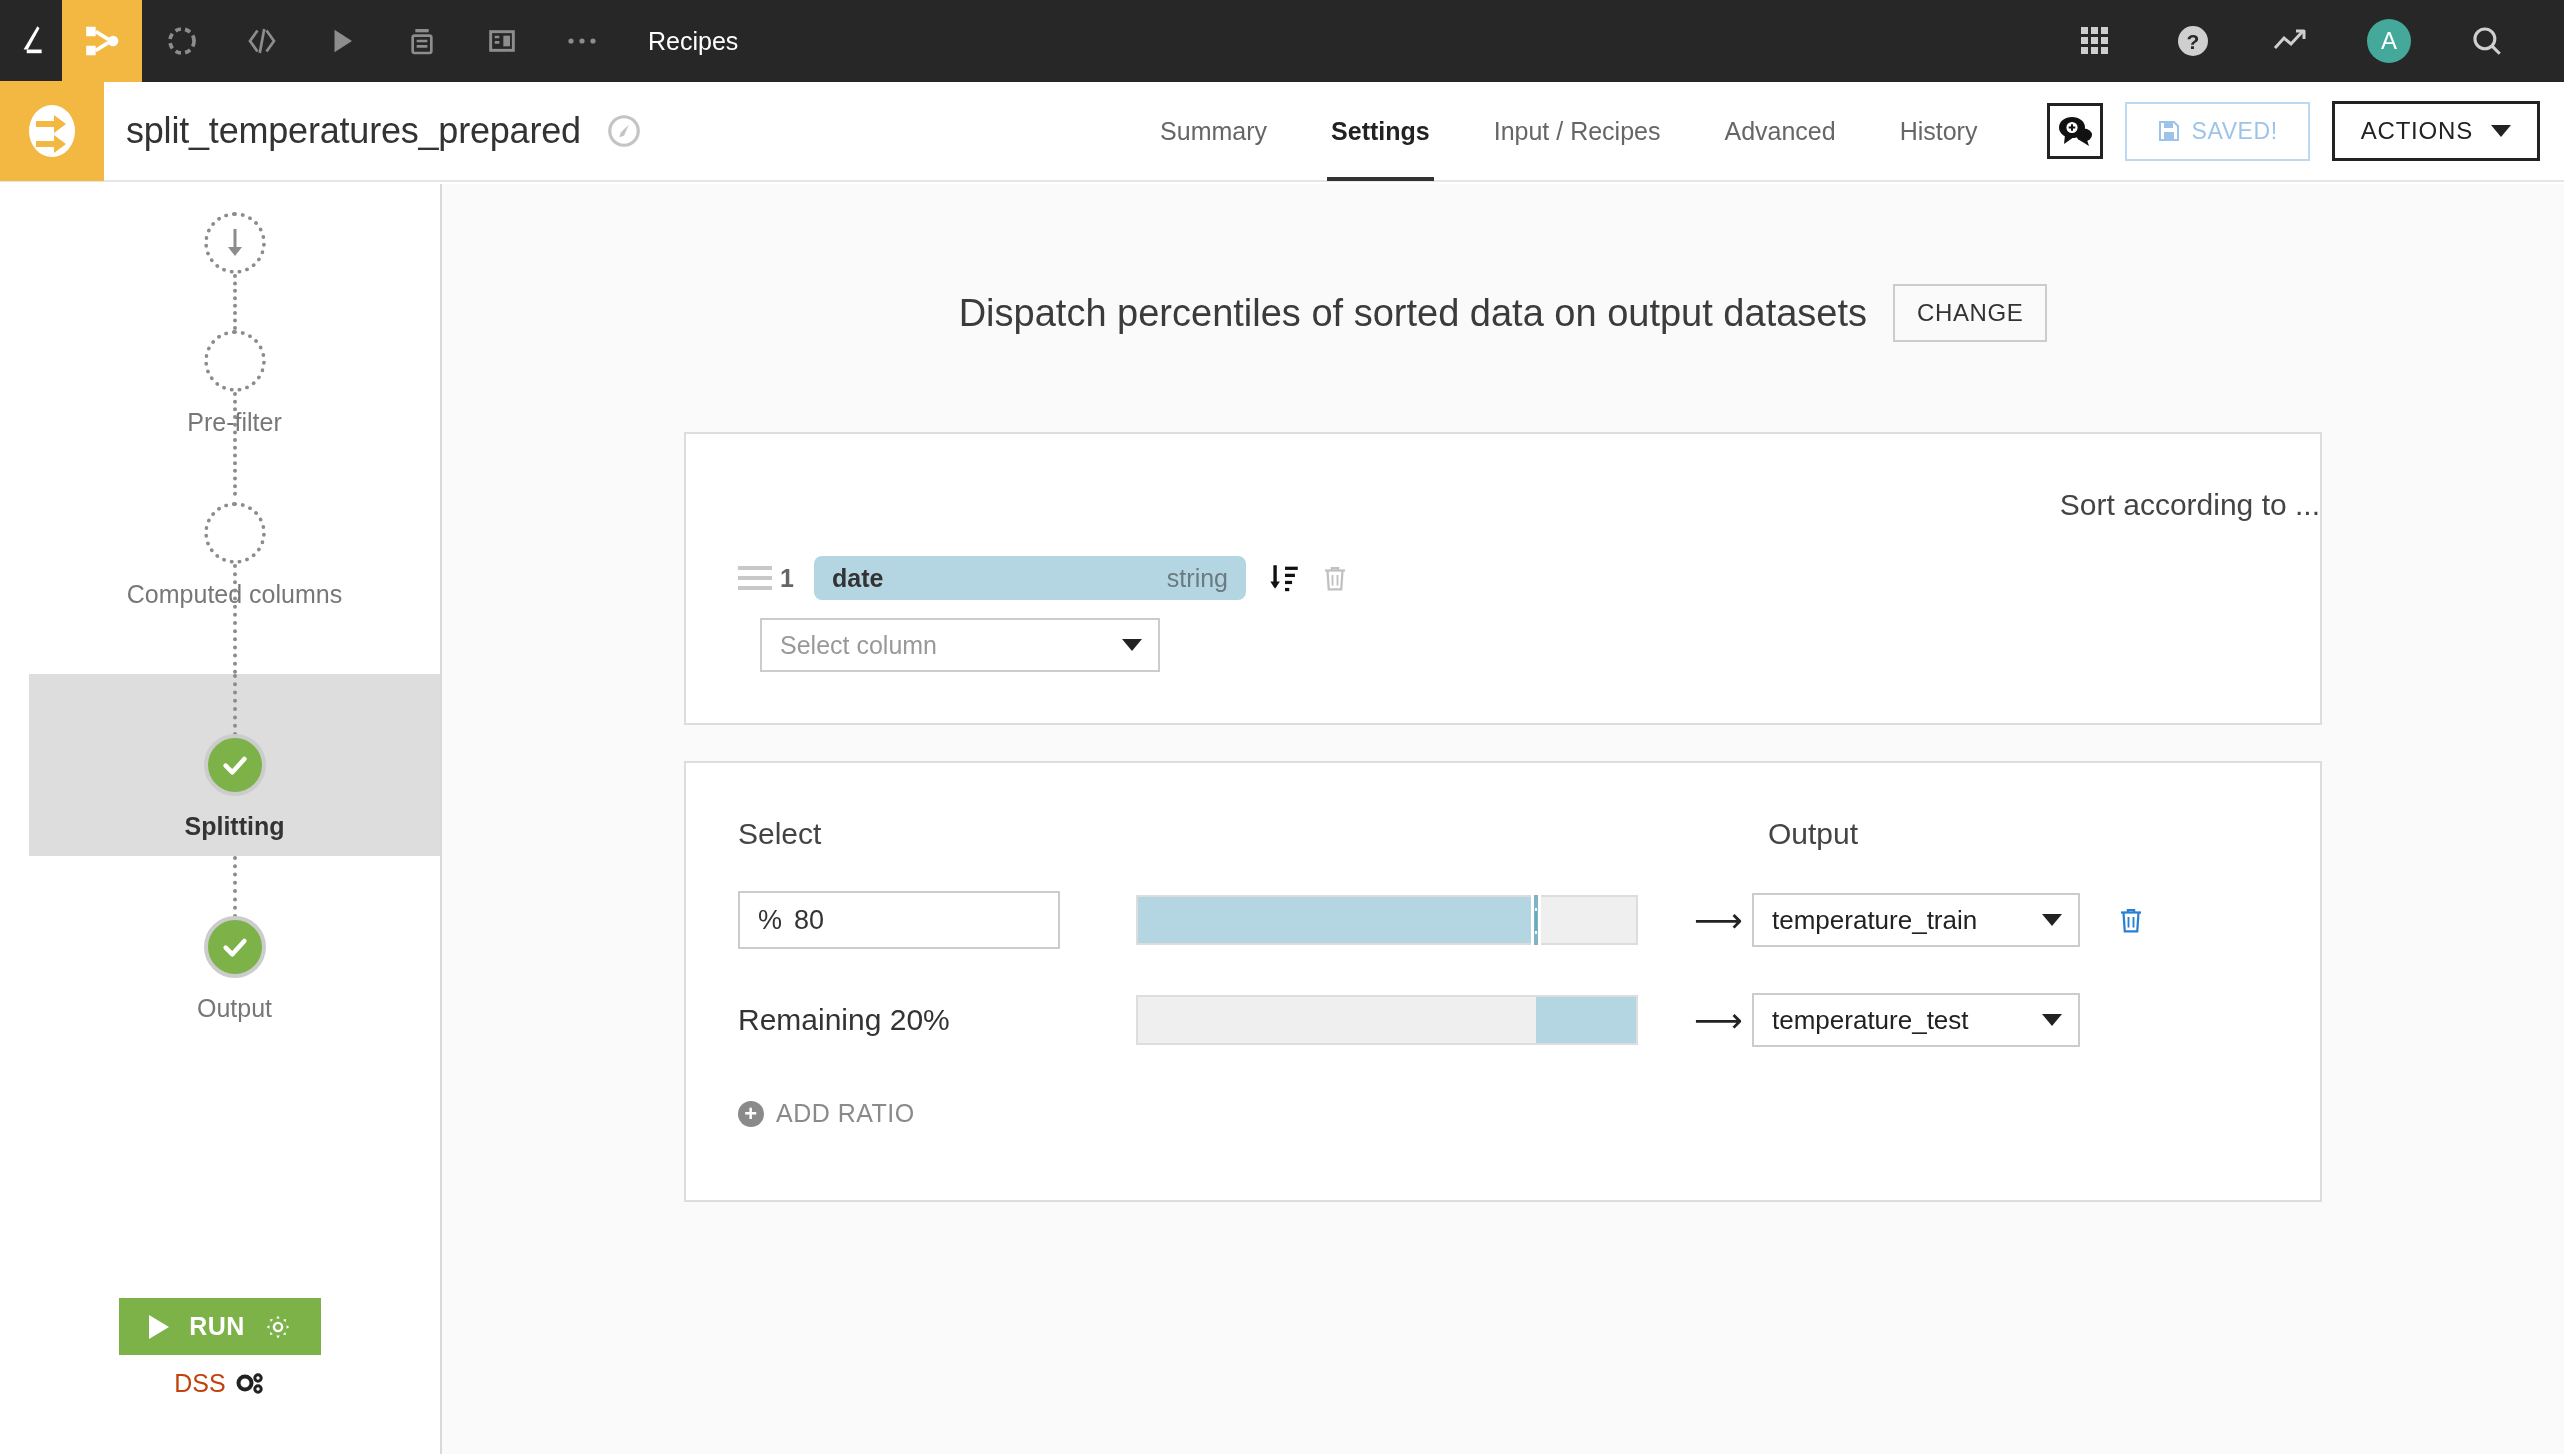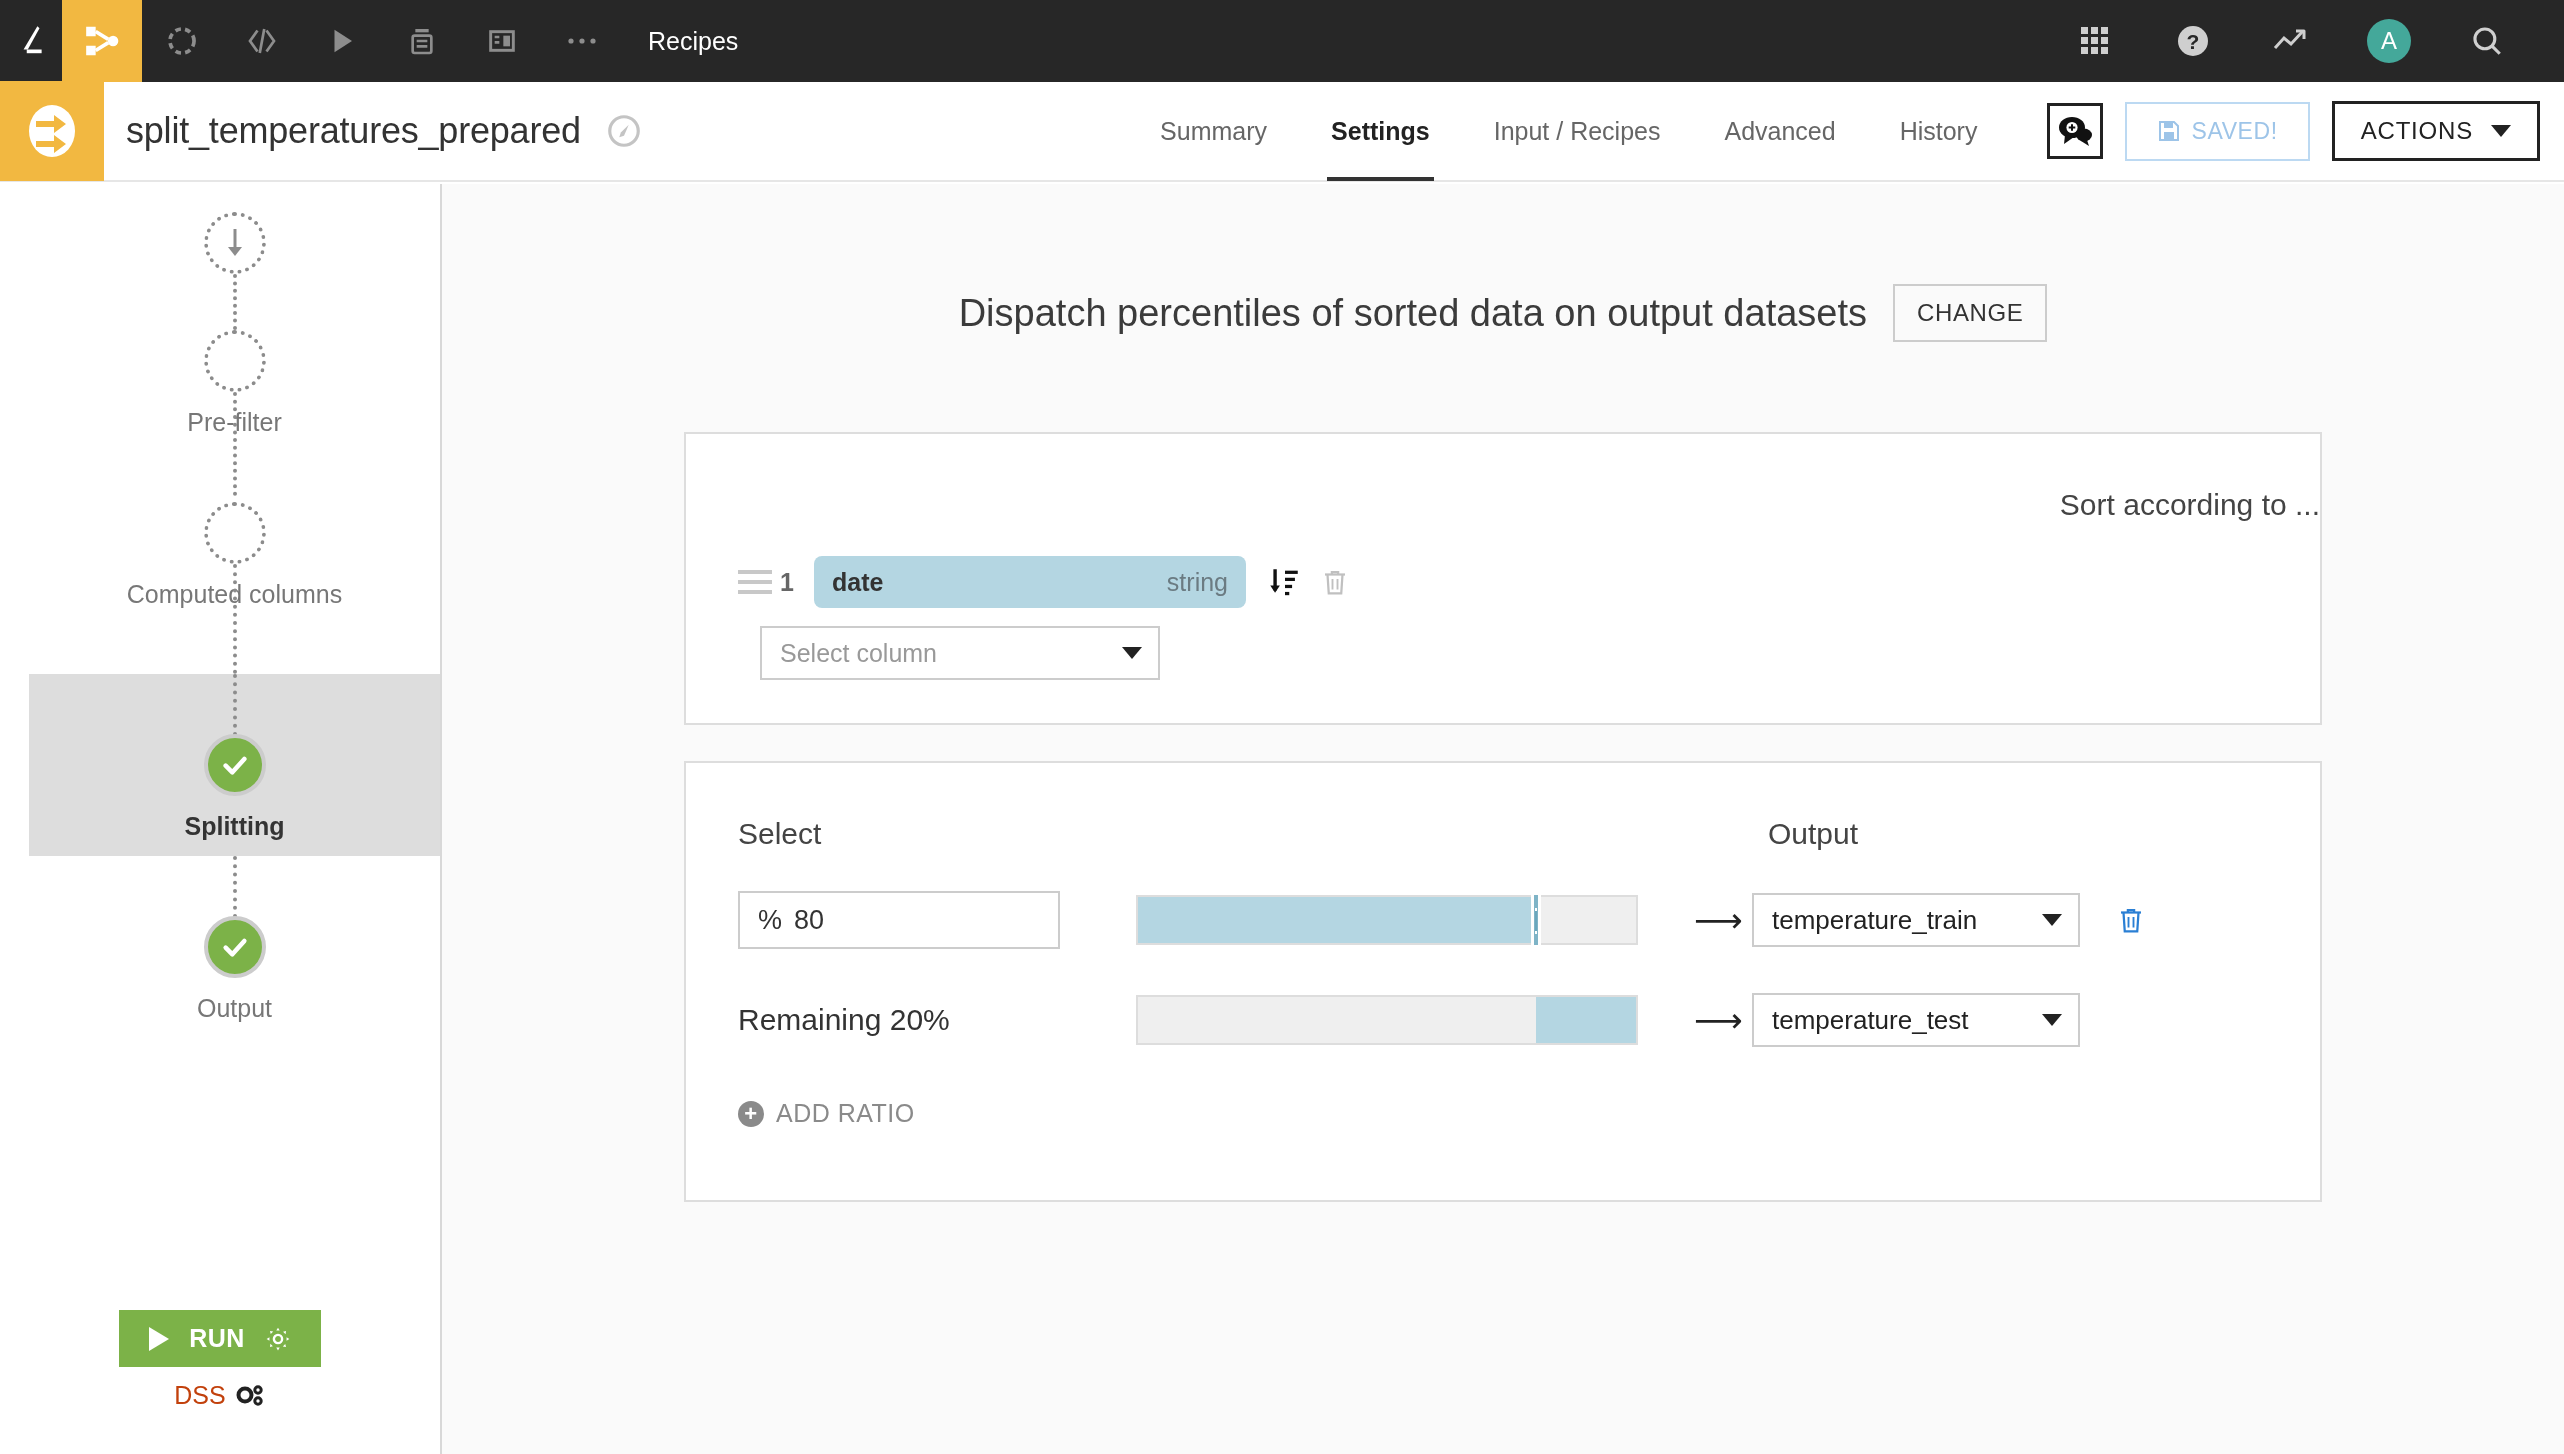--- a/index.html
+++ b/index.html
@@ -127,21 +127,21 @@
     color: #ffffff;
   }
   .step-label {
     margin-top: 16px; font-size: 25px; color: #777777;
   }
   .step-label.bold { color: #333333; font-weight: bold; }
   .connector {
     width: 0; border-left: 4px dotted #8c8c8c; height: 70px;
   }
   .run-area {
-    position: absolute; bottom: 44px; left: 0; width: 440px;
+    position: absolute; bottom: 56px; left: 0; width: 440px;
     display: flex; flex-direction: column; align-items: center;
   }
   .run-btn {
     background: #7cb248; color: #ffffff;
     padding: 14px 30px; display: flex; align-items: center; gap: 20px;
     font-size: 25px; font-weight: bold; letter-spacing: .5px;
   }
   .play-tri {
     width: 0; height: 0; border-top: 12px solid transparent;
     border-bottom: 12px solid transparent; border-left: 20px solid #ffffff;
@@ -181,21 +181,21 @@
   .sec-title { font-size: 30px; color: #444444; font-weight: 400; text-align: right; }
 
   
   .sort-row {
     display: flex; align-items: center; gap: 0; margin-top: 34px;
   }
   .drag-handle { width: 42px; display: flex; flex-direction: column; gap: 6px; }
   .drag-handle span { display:block; height: 4px; background: #c8c8c8; width: 34px; }
   .sort-index { width: 34px; font-size: 25px; color: #666666; font-weight: bold; }
   .col-pill {
-    width: 432px; height: 52px; background: #b4d6e2; border-radius: 8px;
+    width: 432px; height: 44px; background: #b4d6e2; border-radius: 8px;
     display: flex; align-items: center; justify-content: space-between;
     padding: 0 18px;
   }
   .col-pill .cname { font-size: 25px; font-weight: bold; color: #333333; }
   .col-pill .ctype { font-size: 25px; color: #6b7b82; }
   .sort-icons { display: flex; align-items: center; gap: 18px; margin-left: 22px; }
 
   .select-box {
     margin-top: 18px; margin-left: 22px;
     width: 400px; height: 54px;

